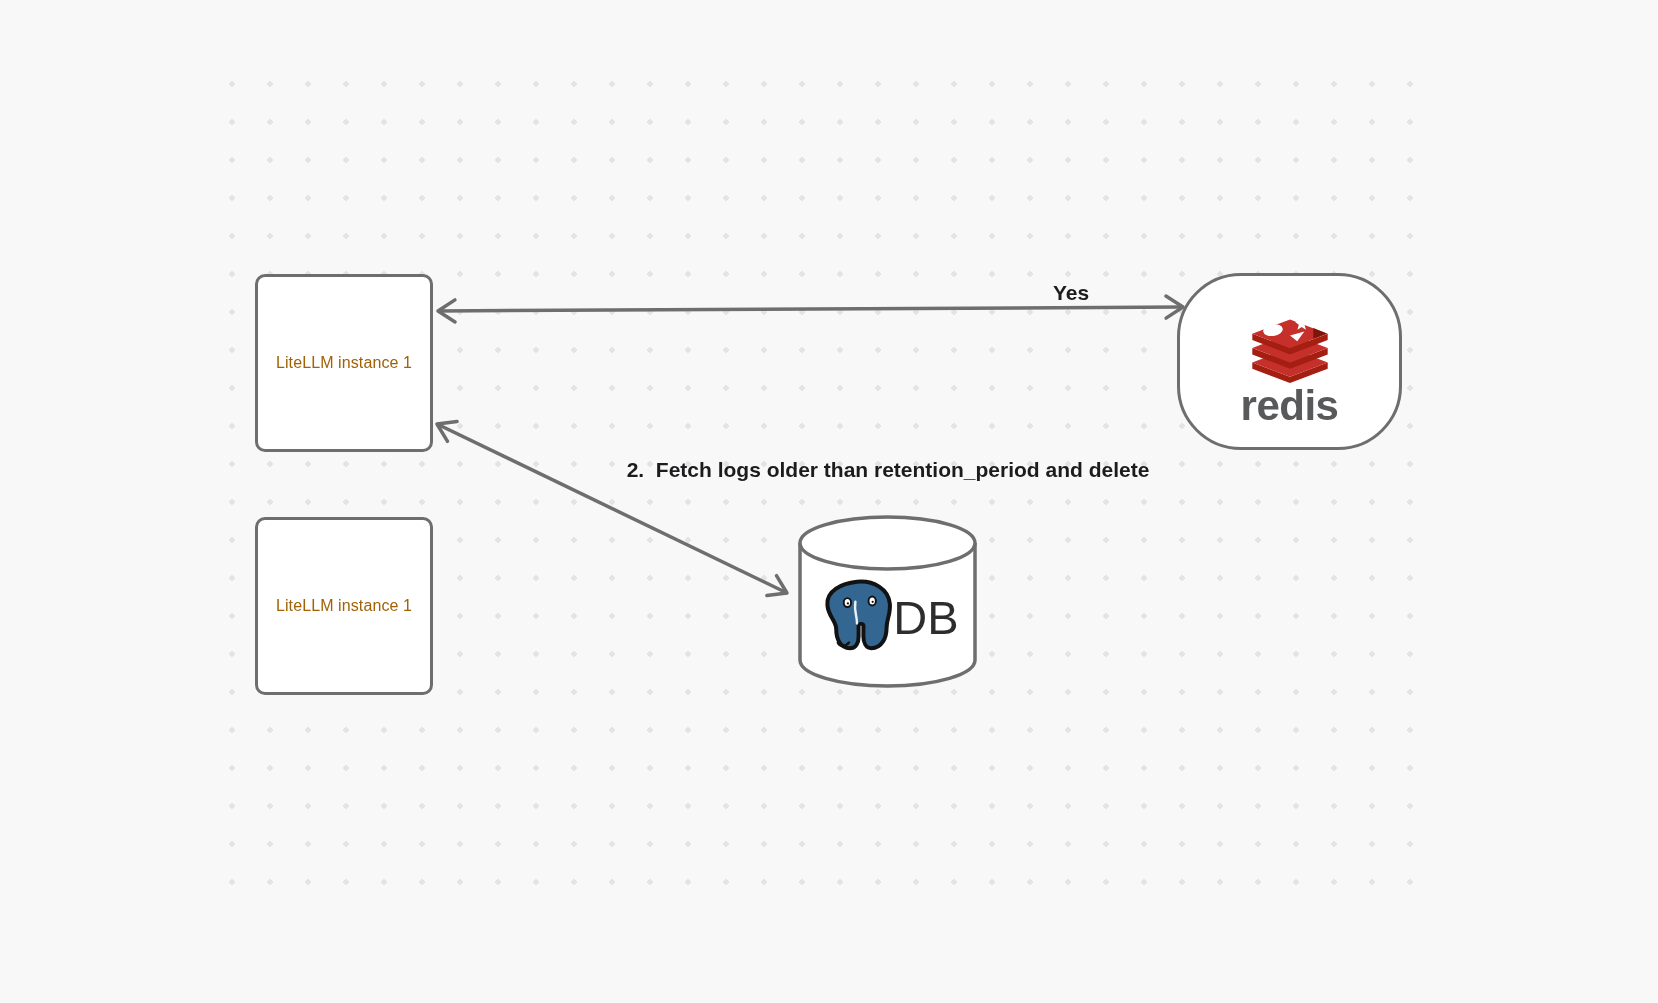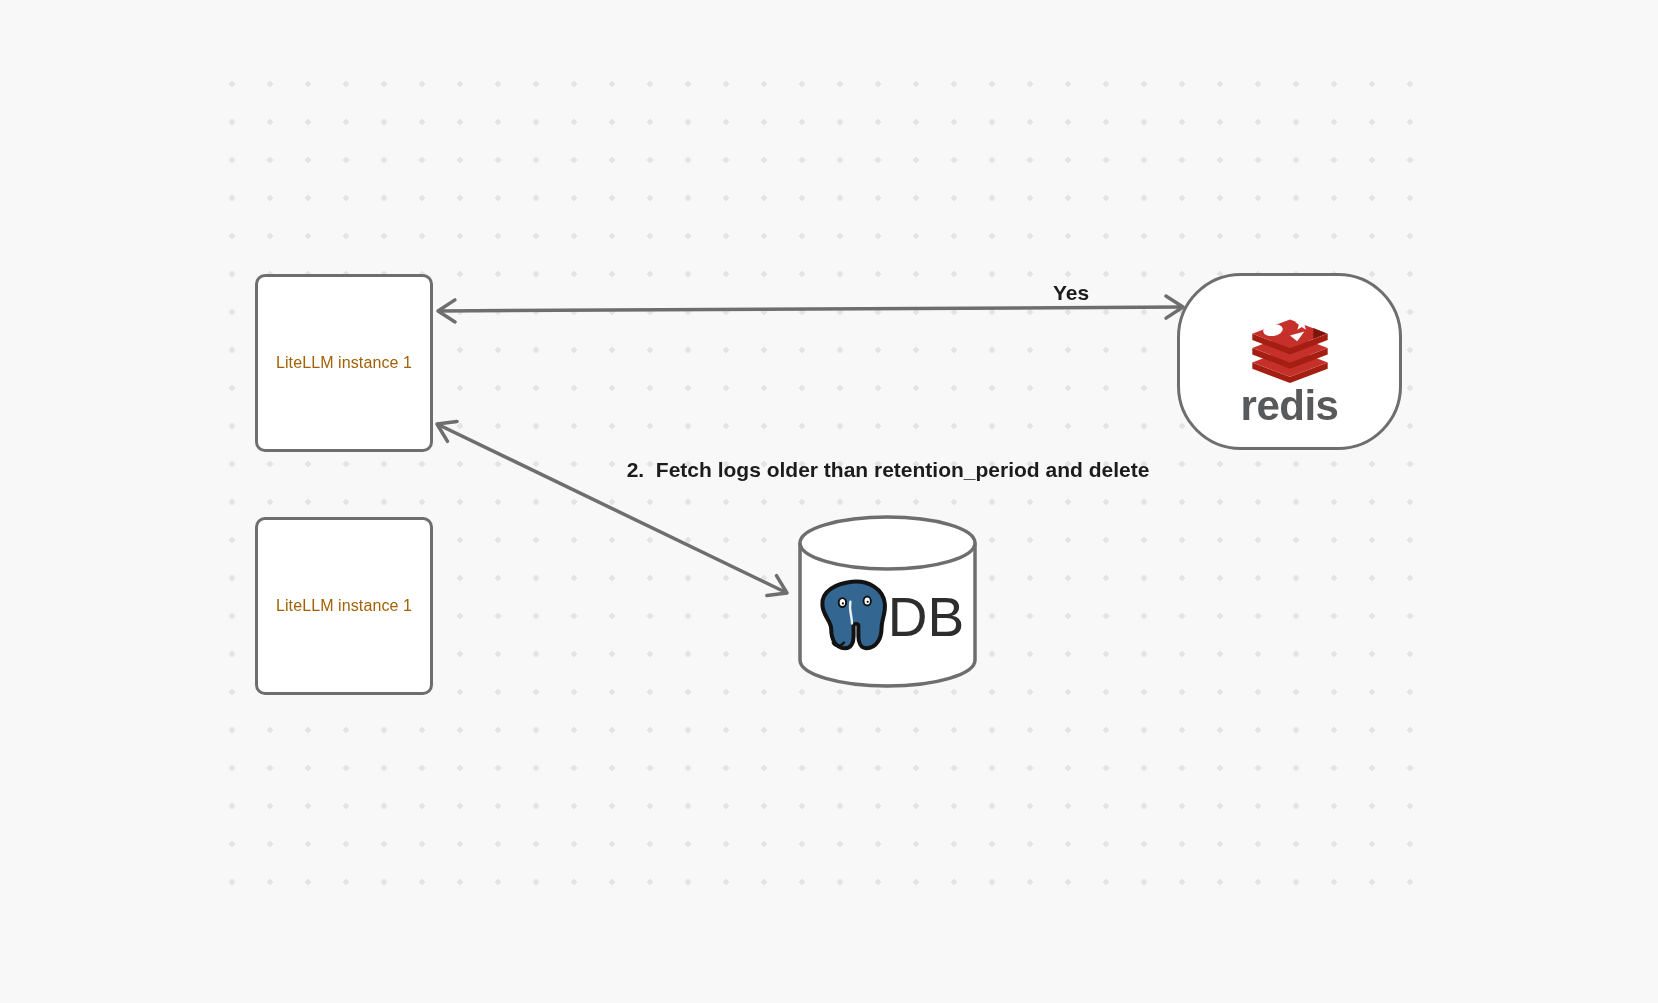--- a/index.html
+++ b/index.html
@@ -63,21 +63,21 @@
   .db-content {
     position: absolute;
     left: 10px;
     top: 60px;
     width: 160px;
     display: flex;
     align-items: center;
     justify-content: center;
   }
   .db-label {
-    font-size: 55px;
+    font-size: 47px;
     color: #2d2d2d;
     line-height: 1;
     margin-left: -4px;
   }
   .edge-label {
     position: absolute;
     transform: translateX(-50%);
     white-space: nowrap;
     font-size: 21px;
     font-weight: 700;

